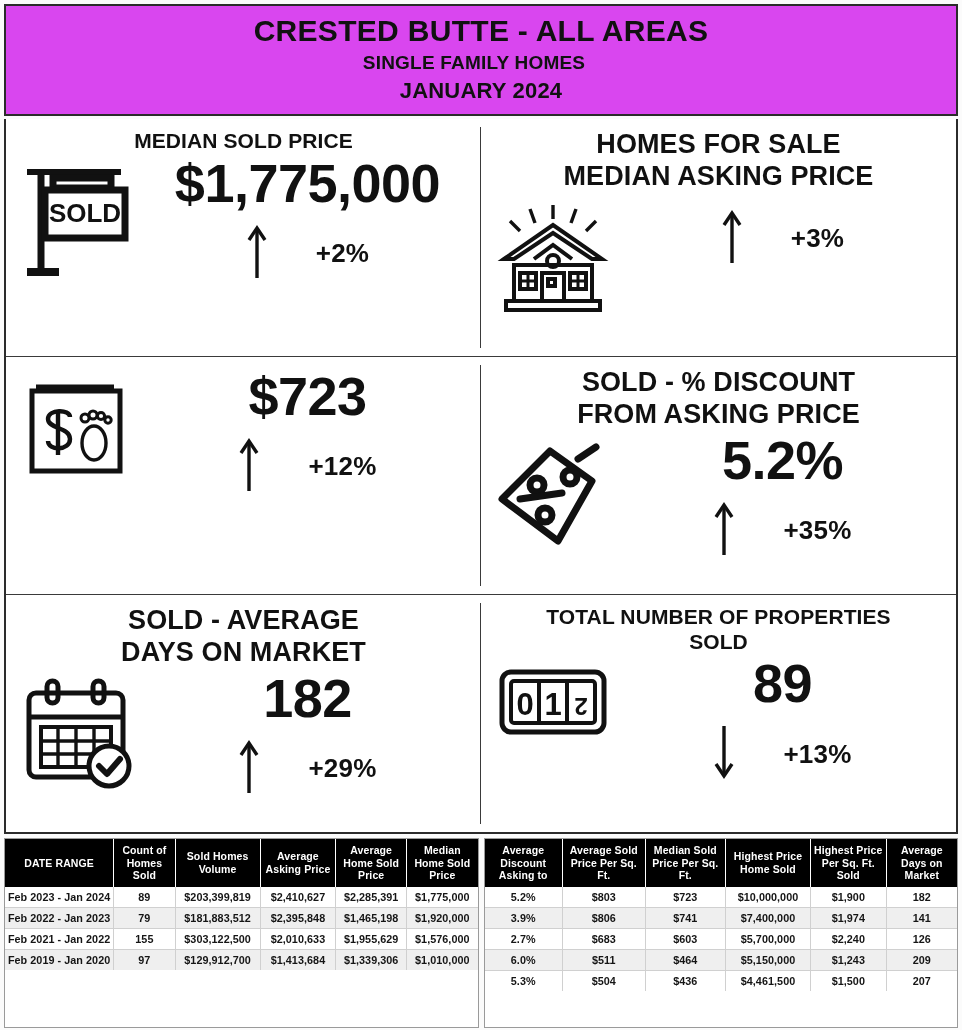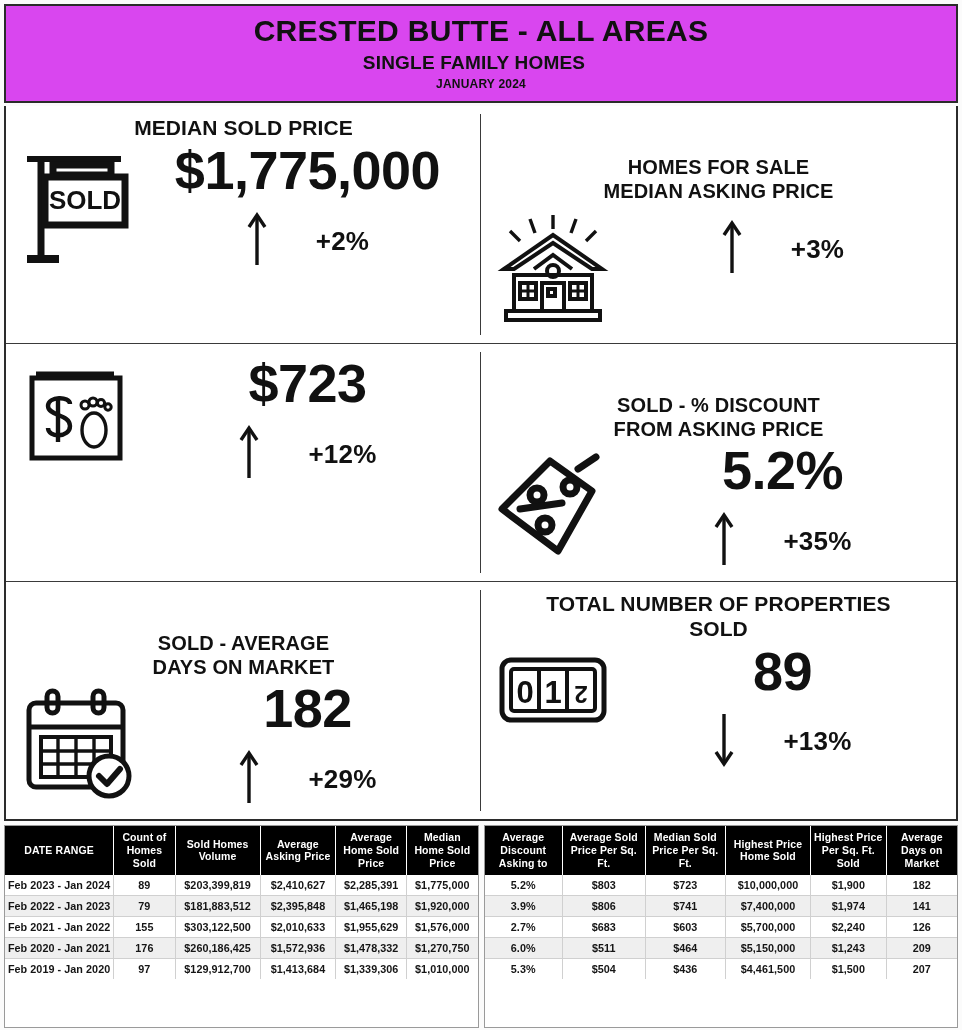--- a/index.html
+++ b/index.html
@@ -44,21 +44,21 @@
     margin: 0;
   }
   .title-sub {
     font-size: 19px;
     font-weight: bold;
     letter-spacing: 0.2px;
     line-height: 1.3;
     margin: 3px 14px 0 0;
   }
   .title-date {
-    font-size: 12px;
+    font-size: 22px;
     font-weight: bold;
     letter-spacing: 0.2px;
     line-height: 1.25;
     margin: 2px 0 0 0;
   }
 
   
   .stats-box {
     border: 2px solid #2b2b2b;
     border-top: none;
@@ -99,21 +99,21 @@
 
   .stat-title {
     text-align: center;
     font-size: 21px;
     font-weight: bold;
     line-height: 1.18;
     letter-spacing: 0.1px;
     padding: 0 6px;
     white-space: pre-line;
   }
-  .stat-title.two-line { font-size: 20px; margin-top: 40px; }
+  .stat-title.two-line { font-size: 27px; }
 
   .stat-body {
     flex: 1 1 auto;
     display: flex;
     align-items: flex-start;
     position: relative;
     margin-top: 2px;
   }
 
   .icon-wrap {
@@ -466,28 +466,20 @@
             </tr>
             <tr>
               <td class="daterange">Feb 2021 - Jan 2022</td>
               <td>155</td>
               <td>$303,122,500</td>
               <td>$2,010,633</td>
               <td>$1,955,629</td>
               <td>$1,576,000</td>
             </tr>
             <tr>
-              <td class="daterange">Feb 2020 - Jan 2021</td>
-              <td>176</td>
-              <td>$260,186,425</td>
-              <td>$1,572,936</td>
-              <td>$1,478,332</td>
-              <td>$1,270,750</td>
-            </tr>
-            <tr>
               <td class="daterange">Feb 2019 - Jan 2020</td>
               <td>97</td>
               <td>$129,912,700</td>
               <td>$1,413,684</td>
               <td>$1,339,306</td>
               <td>$1,010,000</td>
             </tr>
           </tbody>
       </table>
     </div>

